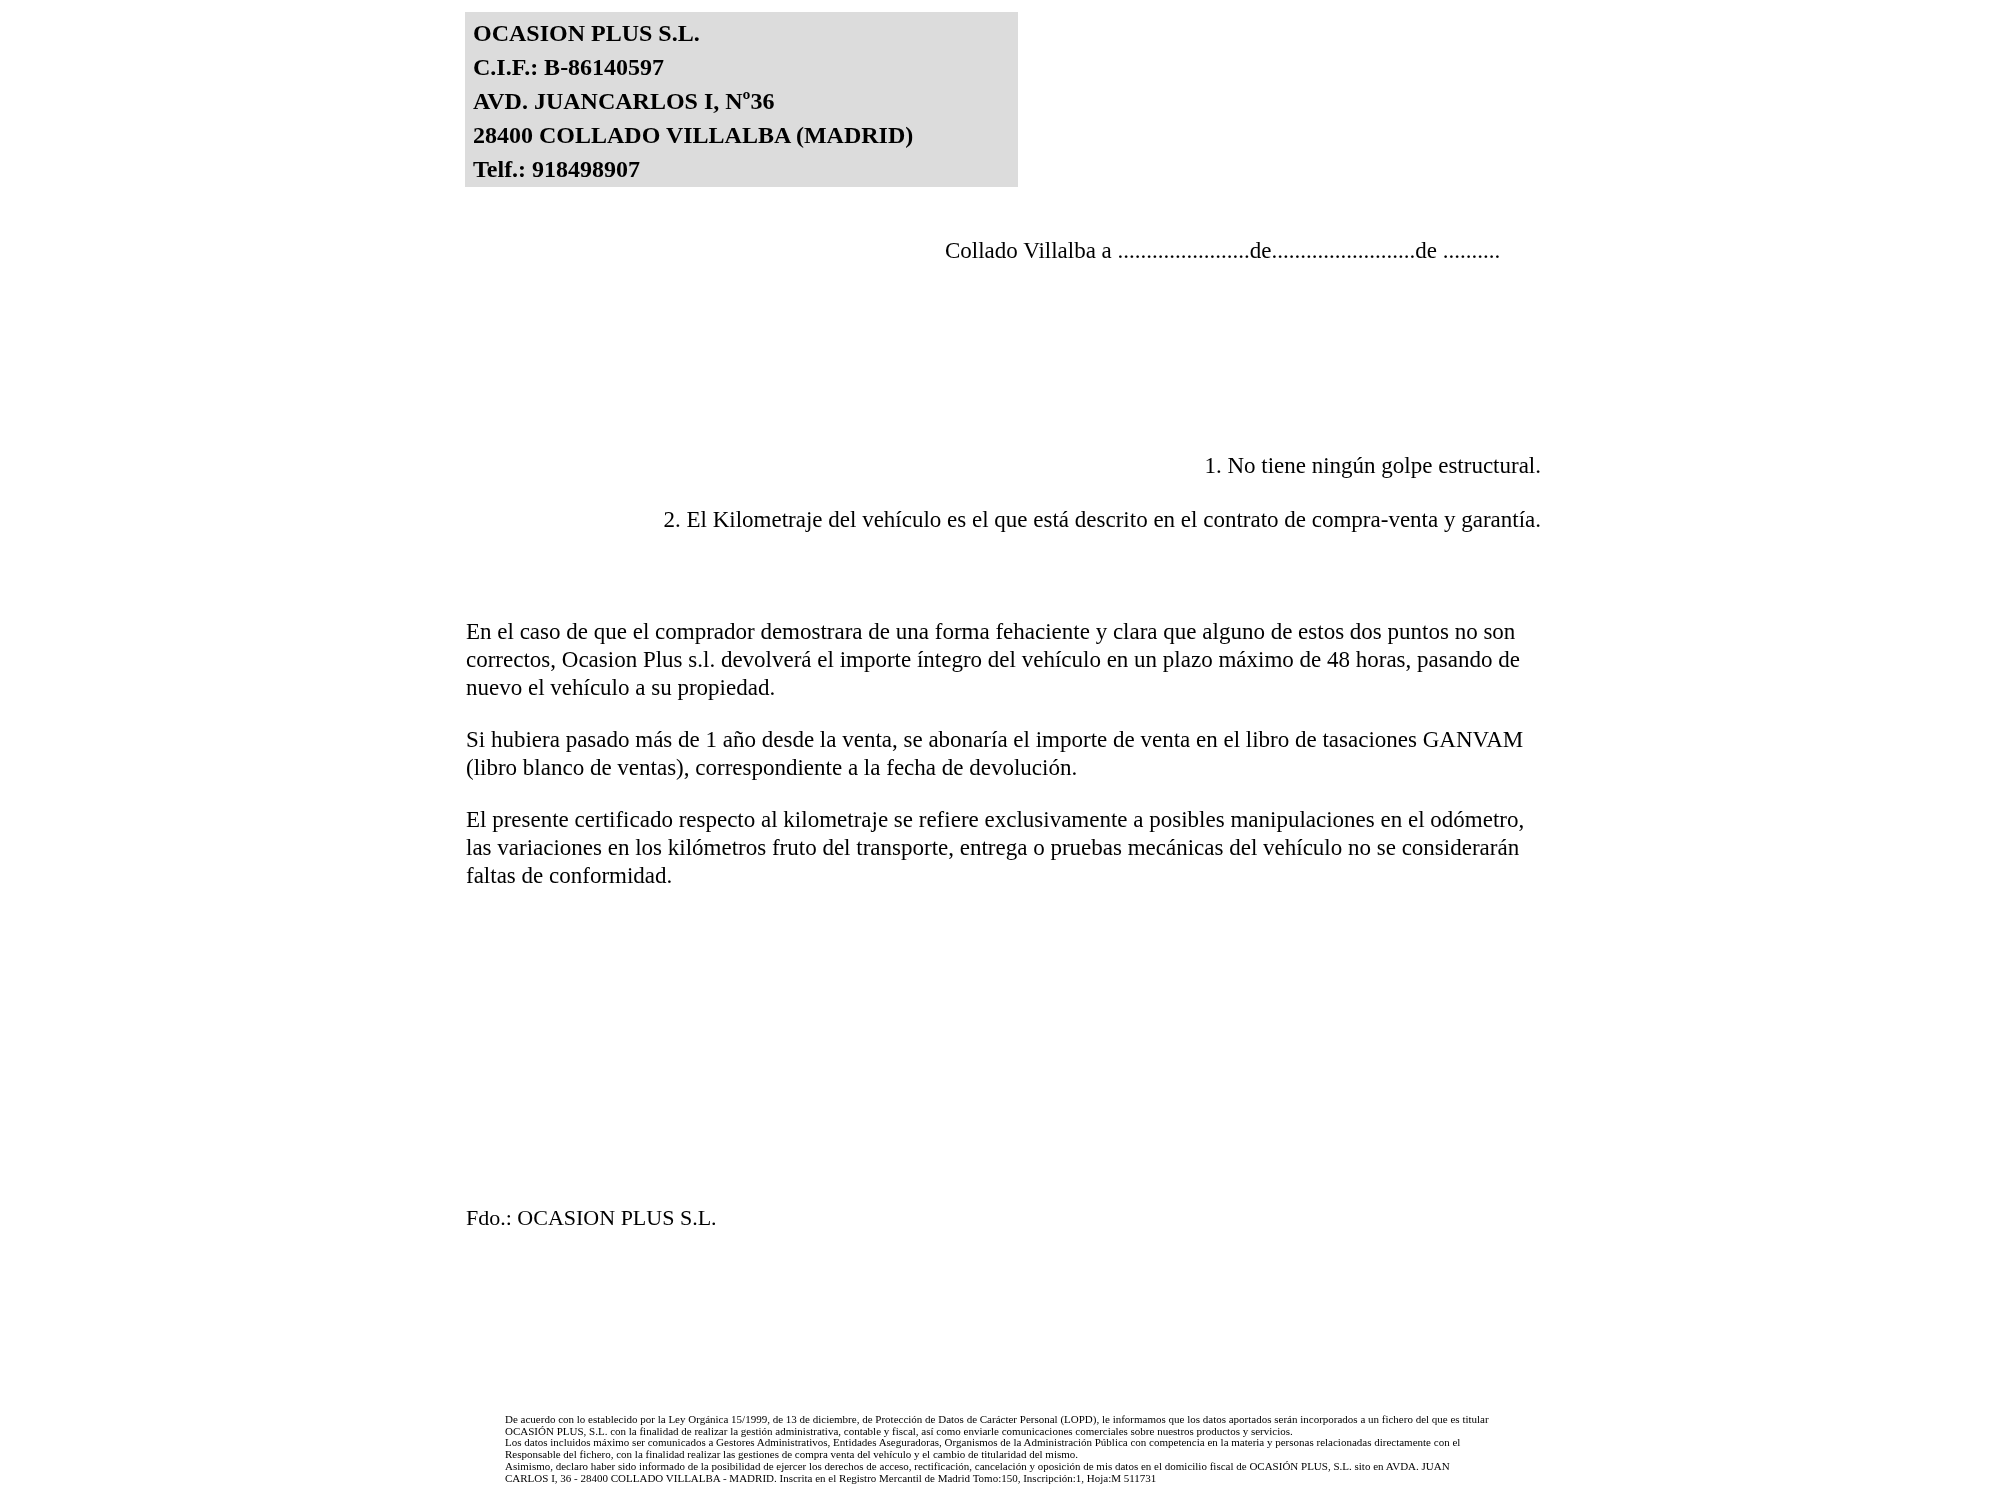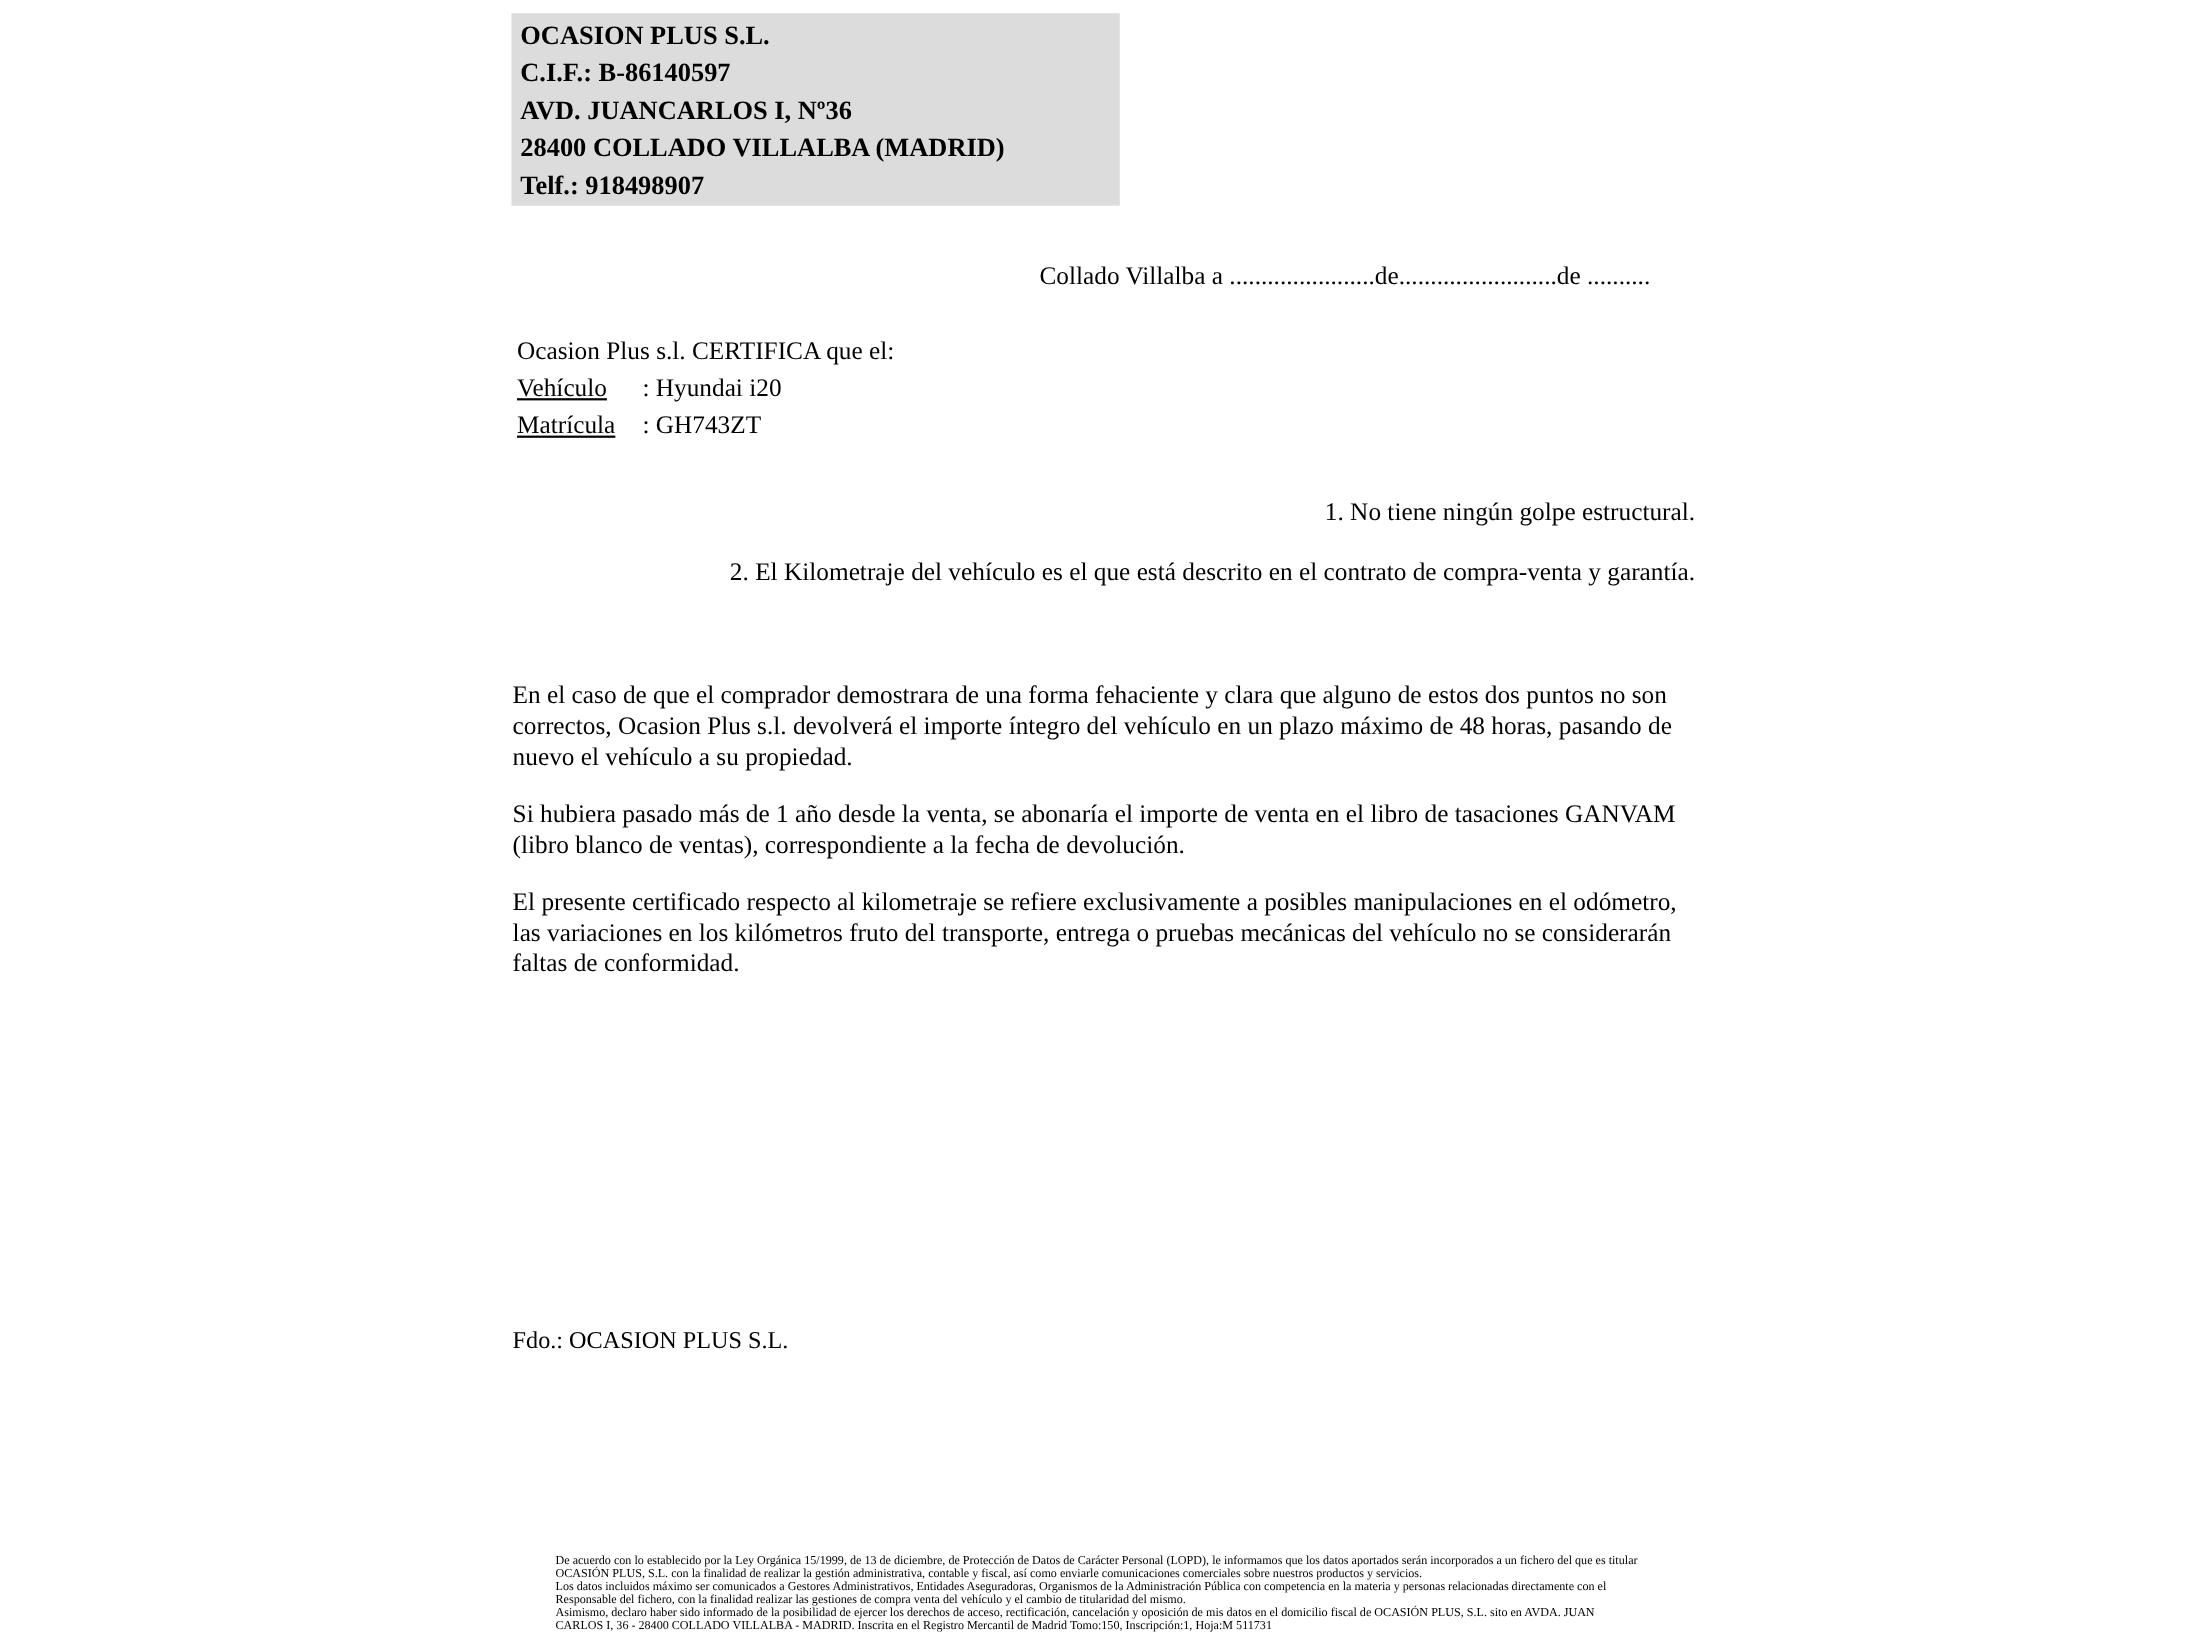--- a/index.html
+++ b/index.html
@@ -117,29 +117,20 @@
   <div class="letterhead" style="background: rgb(220, 220, 220);">
     <div class="lh-line">OCASION PLUS S.L.</div>
     <div class="lh-line">C.I.F.: B-86140597</div>
     <div class="lh-line">AVD. JUANCARLOS I, Nº36</div>
     <div class="lh-line">28400 COLLADO VILLALBA (MADRID)</div>
     <div class="lh-line">Telf.: 918498907</div>
   </div>
 
   <div class="date-line">Collado Villalba a .......................de.........................de ..........</div>
 
-  <div class="certify">
-    <div>Ocasion Plus s.l. CERTIFICA que el:</div>
-    <div class="cert-row">
-      <span class="cert-label">Vehículo</span><span>: Hyundai i20</span>
-    </div>
-    <div class="cert-row">
-      <span class="cert-label">Matrícula</span><span>: GH743ZT</span>
-    </div>
-  </div>
 
   <div class="items">
     <div class="item">1. No tiene ningún golpe estructural.</div>
     <div class="item">2. El Kilometraje del vehículo es el que está descrito en el contrato de compra-venta y garantía.</div>
   </div>
 
   <div class="paragraphs">
     <p>En el caso de que el comprador demostrara de una forma fehaciente y clara que alguno de estos dos puntos no son correctos, Ocasion Plus s.l. devolverá el importe íntegro del vehículo en un plazo máximo de 48 horas, pasando de nuevo el vehículo a su propiedad.</p>
     <p>Si hubiera pasado más de 1 año desde la venta, se abonaría el importe de venta en el libro de tasaciones GANVAM (libro blanco de ventas), correspondiente a la fecha de devolución.</p>
     <p>El presente certificado respecto al kilometraje se refiere exclusivamente a posibles manipulaciones en el odómetro, las variaciones en los kilómetros fruto del transporte, entrega o pruebas mecánicas del vehículo no se considerarán faltas de conformidad.</p>

